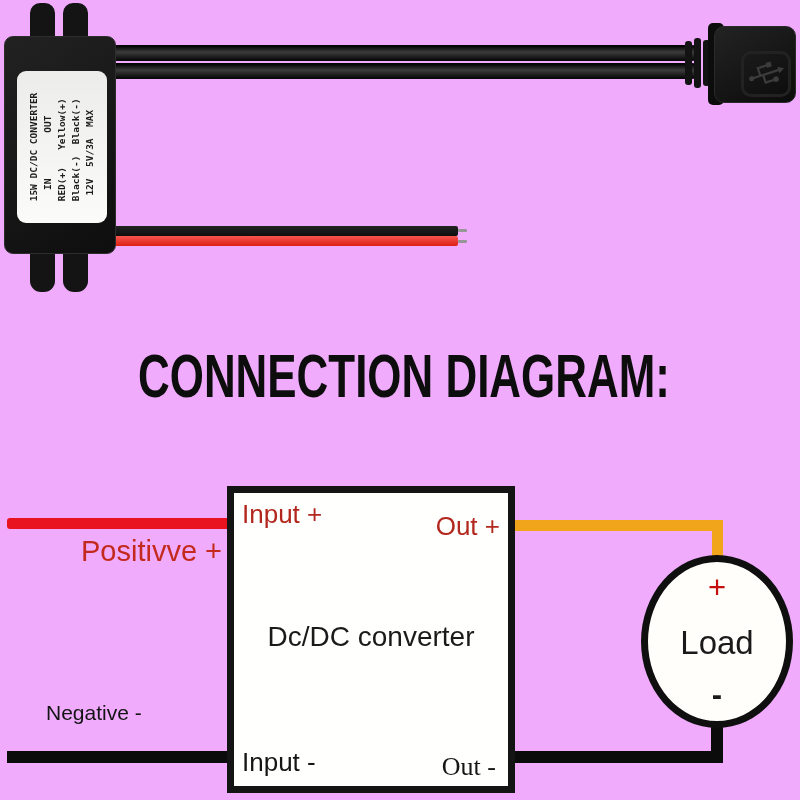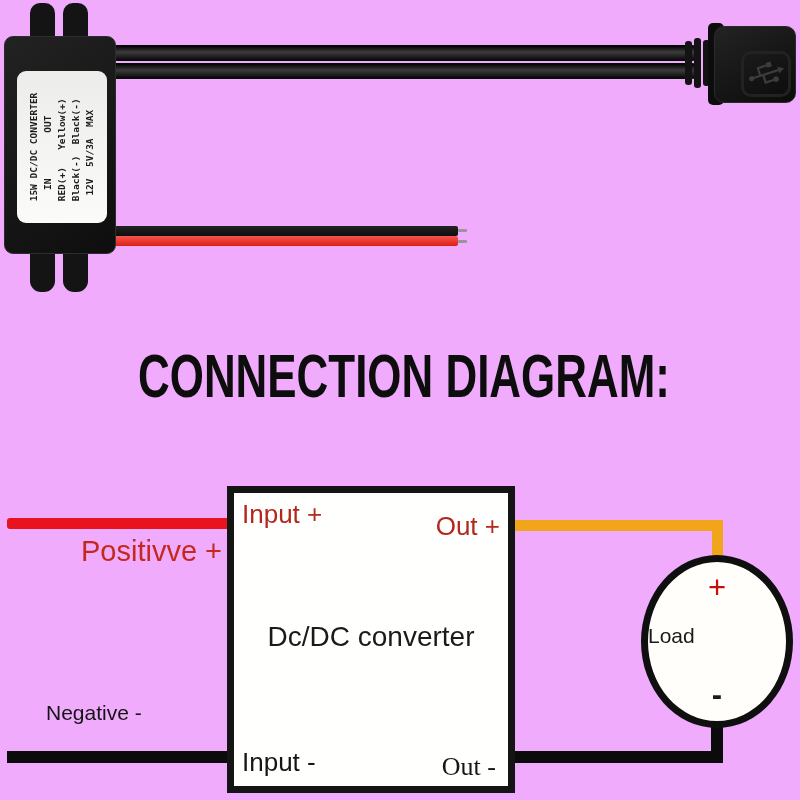--- a/index.html
+++ b/index.html
@@ -74,22 +74,22 @@
   .dg-title { position:absolute; left:0; right:0; top:128px; text-align:center;
     font-size:28px; color:#1a1a1a; }
 
   .lbl-positive { position:absolute; left:45px; top:535px; font-size:29px; color:#c32a1d;margin-left:36px; }
   .lbl-negative { position:absolute; left:46px; top:701px; font-size:21px; color:#141414; }
 
   .load-circle { position:absolute; left:641px; top:555px; width:152px; height:173px;
     border:7px solid #0f0f0f; border-radius:50%; background:#fffefb; }
   .load-plus { position:absolute; left:0; right:0; top:8px; text-align:center;
     font-size:31px; color:#c50e0e; }
-  .load-name { position:absolute; left:0; right:0; top:62px; 
-    font-size:21px; color:#1a1a1a; }
+  .load-name { position:absolute; left:0; right:0; top:62px; text-align:center;
+    font-size:33px; color:#1a1a1a; }
   .load-minus { position:absolute; left:0; right:0; bottom:8px; text-align:center;
     font-size:31px; font-weight:bold; color:#1a1a1a; }
 </style>
 </head>
 <body>
 
 <div class="canvas">
 
   <div>
 

